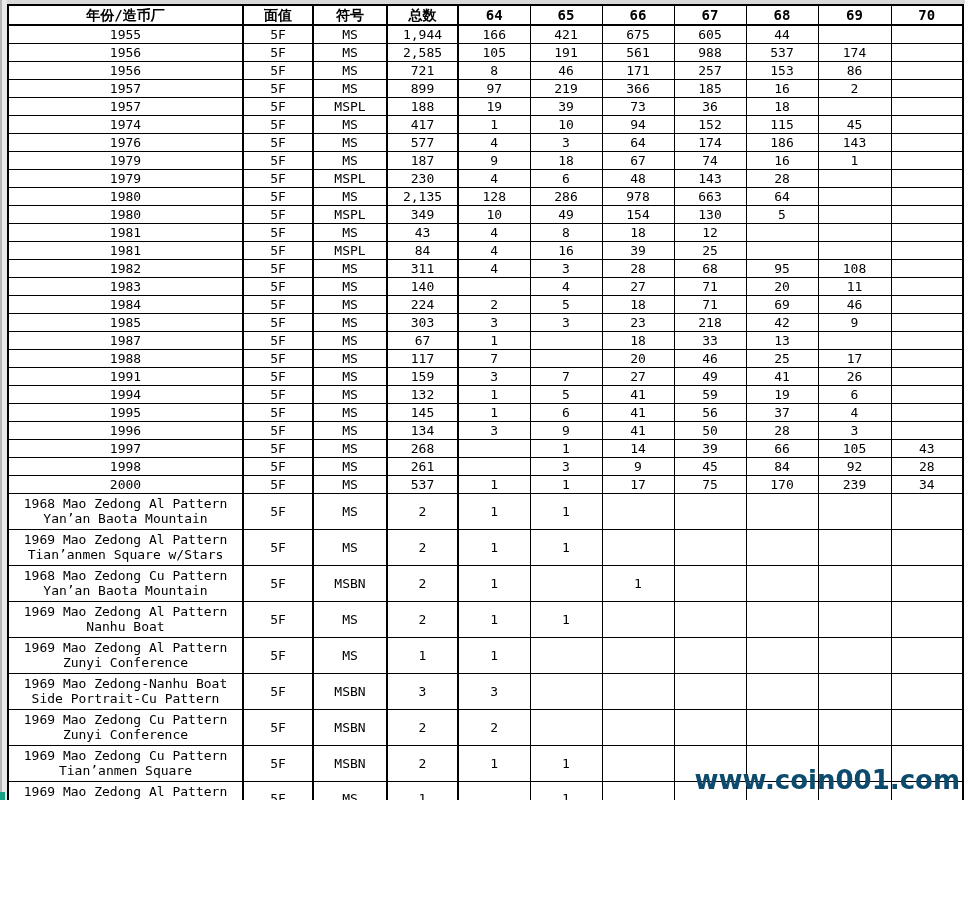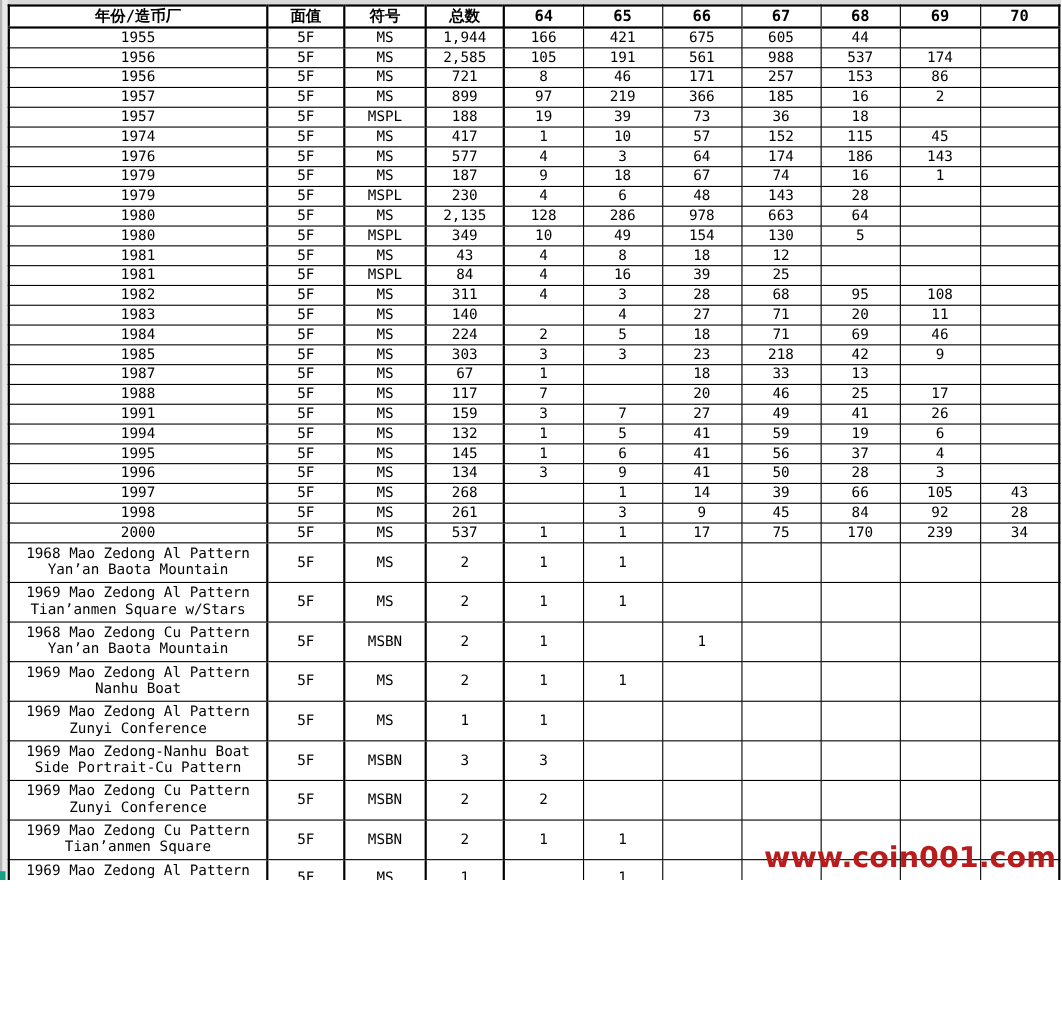--- a/index.html
+++ b/index.html
@@ -170,21 +170,21 @@
           <td></td>
           <td></td>
         </tr>
         <tr>
           <td class="name">1974</td>
           <td>5F</td>
           <td>MS</td>
           <td>417</td>
           <td>1</td>
           <td>10</td>
-          <td>57</td>
+          <td>94</td>
           <td>152</td>
           <td>115</td>
           <td>45</td>
           <td></td>
         </tr>
         <tr>
           <td class="name">1976</td>
           <td>5F</td>
           <td>MS</td>
           <td>577</td>
@@ -566,14 +566,14 @@
           <td></td>
           <td></td>
           <td></td>
           <td></td>
           <td></td>
         </tr>
       </tbody>
   </table>
 
   <div class="corner-mark" style="background: rgb(24, 160, 133);"></div>
-  <div class="watermark" style="color: #b91c1c;">www.coin001.com</div>
+  <div class="watermark" style="color: #0c4a6e;">www.coin001.com</div>
 </div>
 
 </body></html>

